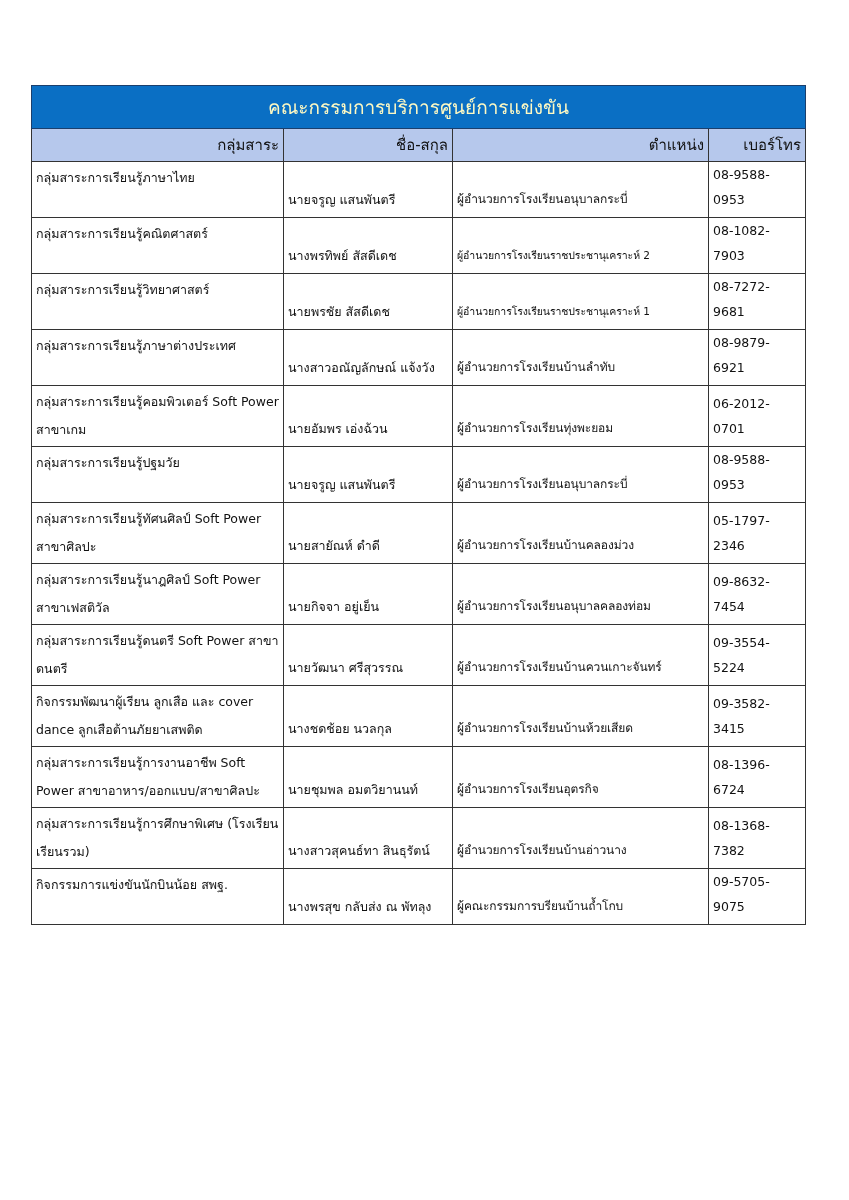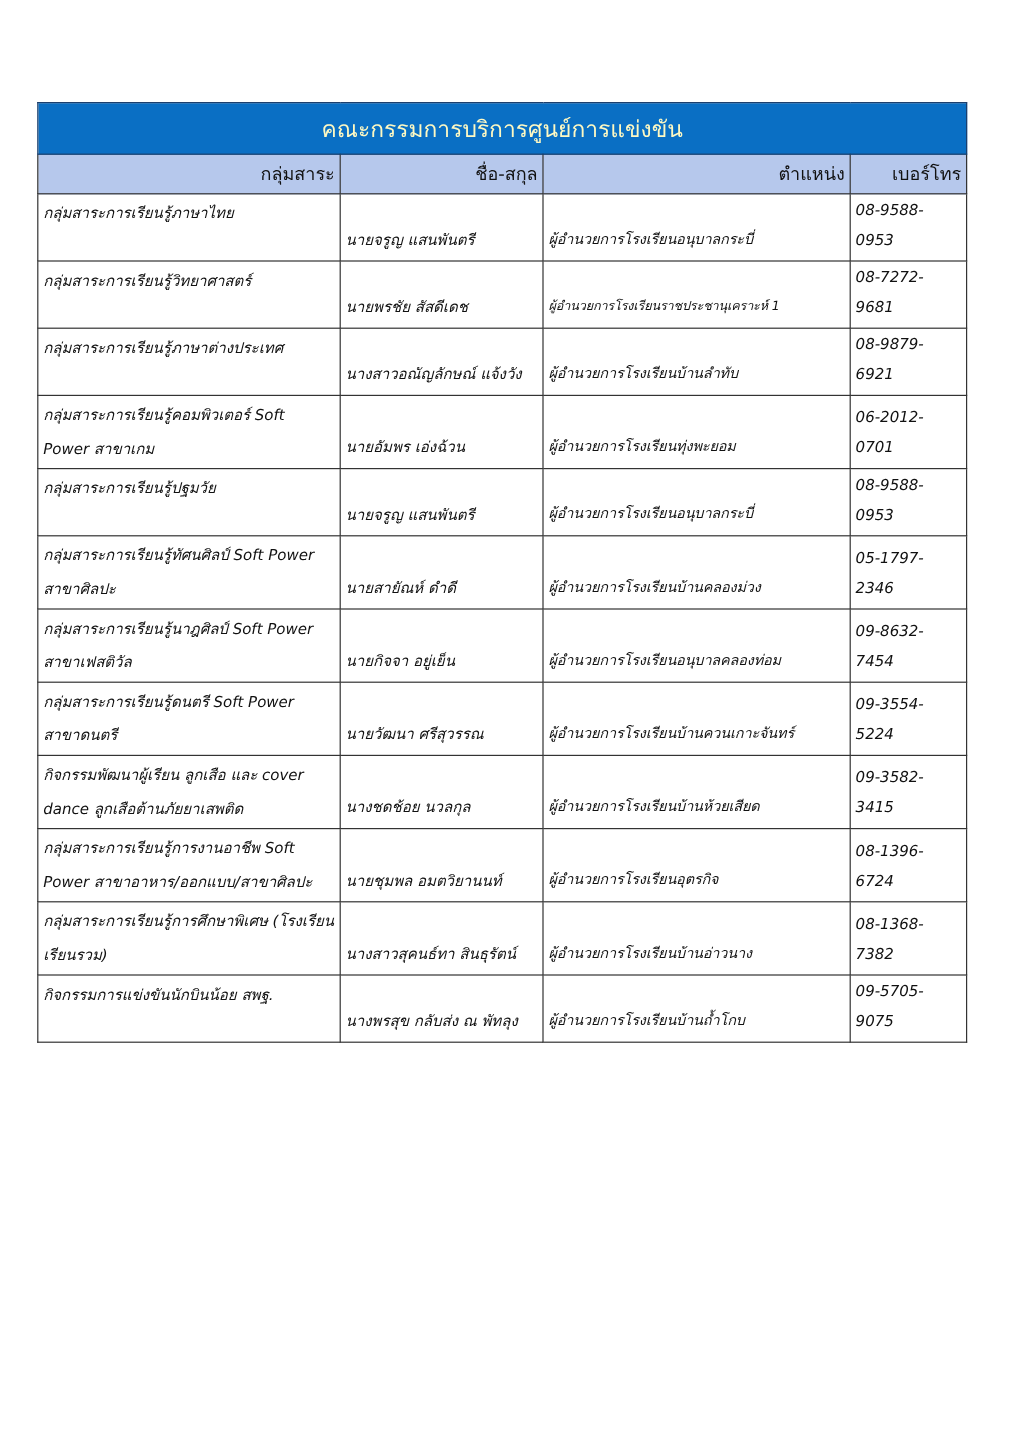--- a/index.html
+++ b/index.html
@@ -12,21 +12,21 @@
   td, th { border: 1px solid #333; padding: 0 4px; }
   .title-row td {
     background: #0a6fc4; color: #fef9c3; text-align: center;
     height: 42px; font-size: 19px; font-weight: normal; border: 1px solid #1b3f6d;
   }
   .head-row th {
     background: #b6c8ec; color: #111; text-align: right;
     height: 32px; font-size: 15px; font-weight: normal;
   }
   tbody td {
-    font-size: 12.5px; vertical-align: bottom; padding-bottom: 5px; line-height: 25px; font-style: italic;
+    font-size: 12.5px; vertical-align: bottom; padding-bottom: 5px; line-height: 25px;
   }
   tbody td.subject { vertical-align: top; padding-top: 2px; padding-bottom: 2px; line-height: 28px; }
   tbody tr.single td { height: 23px; }
   tbody tr.double td { height: 53px; }
   td.pos { font-size: 12px; letter-spacing: -0.1px; }
   td.pos.small { font-size: 10.5px; }
   td.phone { font-family: "DejaVu Sans", sans-serif; font-size: 12.5px; }
   col.c1 { width: 252px; } col.c2 { width: 169px; } col.c3 { width: 256px; } col.c4 { width: 97px; }
 </style>
 </head>
@@ -50,20 +50,26 @@
         <th>ตำแหน่ง</th>
         <th>เบอร์โทร</th>
       </tr>
     </thead>
     <tbody id="rows">
         <tr class="single">
           <td class="subject">กลุ่มสาระการเรียนรู้ภาษาไทย</td>
           <td>นายจรูญ แสนพันตรี</td>
           <td class="pos">ผู้อำนวยการโรงเรียนอนุบาลกระบี่</td>
           <td class="phone">08-9588-0953</td>
+        </tr>
+        <tr class="single">
+          <td class="subject">กลุ่มสาระการเรียนรู้คณิตศาสตร์</td>
+          <td>นางพรทิพย์ สัสดีเดช</td>
+          <td class="pos small">ผู้อำนวยการโรงเรียนราชประชานุเคราะห์ 2</td>
+          <td class="phone">08-1082-7903</td>
         </tr>
         <tr class="single">
           <td class="subject">กลุ่มสาระการเรียนรู้วิทยาศาสตร์</td>
           <td>นายพรชัย สัสดีเดช</td>
           <td class="pos small">ผู้อำนวยการโรงเรียนราชประชานุเคราะห์ 1</td>
           <td class="phone">08-7272-9681</td>
         </tr>
         <tr class="single">
           <td class="subject">กลุ่มสาระการเรียนรู้ภาษาต่างประเทศ</td>
           <td>นางสาวอณัญลักษณ์ แจ้งวัง</td>
@@ -114,18 +120,18 @@
         </tr>
         <tr class="double">
           <td class="subject">กลุ่มสาระการเรียนรู้การศึกษาพิเศษ (โรงเรียนเรียนรวม)</td>
           <td>นางสาวสุคนธ์ทา สินธุรัตน์</td>
           <td class="pos">ผู้อำนวยการโรงเรียนบ้านอ่าวนาง</td>
           <td class="phone">08-1368-7382</td>
         </tr>
         <tr class="single">
           <td class="subject">กิจกรรมการแข่งขันนักบินน้อย สพฐ.</td>
           <td>นางพรสุข กลับส่ง ณ พัทลุง</td>
-          <td class="pos">ผู้อำนวยการโรงเรียนบ้านถ้ำโกบ</td>
+          <td class="pos">ผู้คณะกรรมการบรียนบ้านถ้ำโกบ</td>
           <td class="phone">09-5705-9075</td>
         </tr>
       </tbody>
   </table>
 </div>
 
 </body></html>

